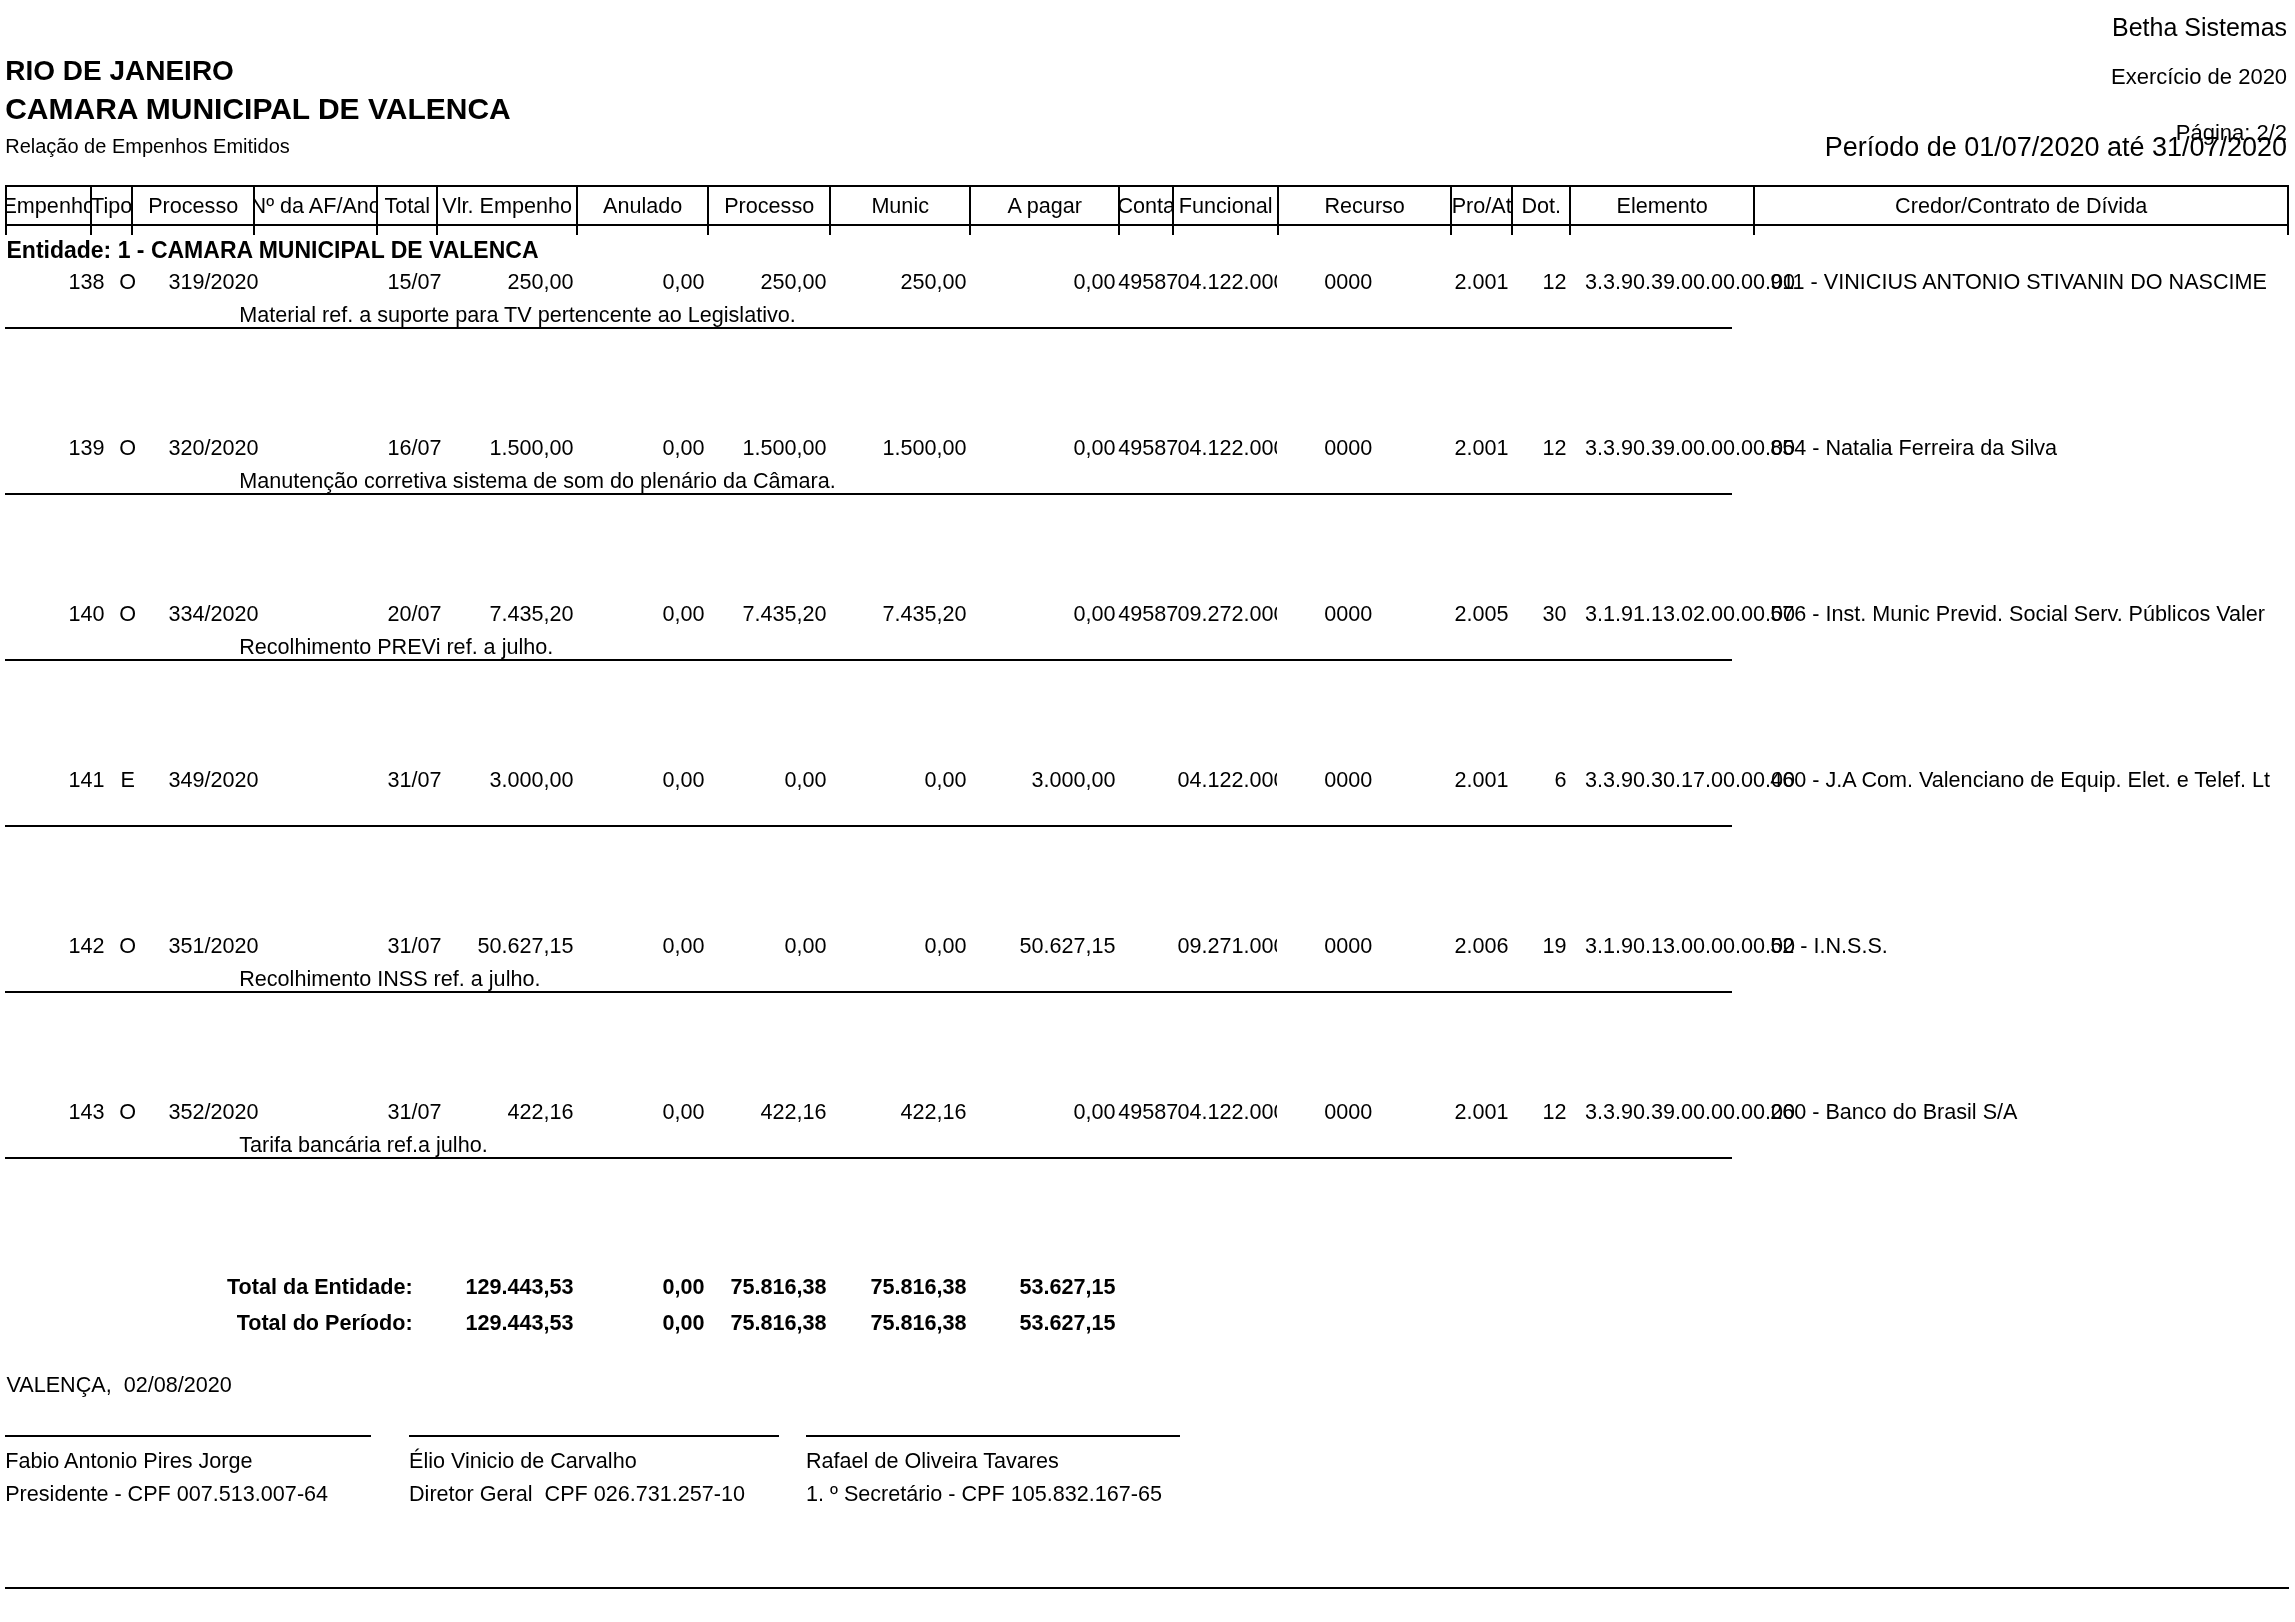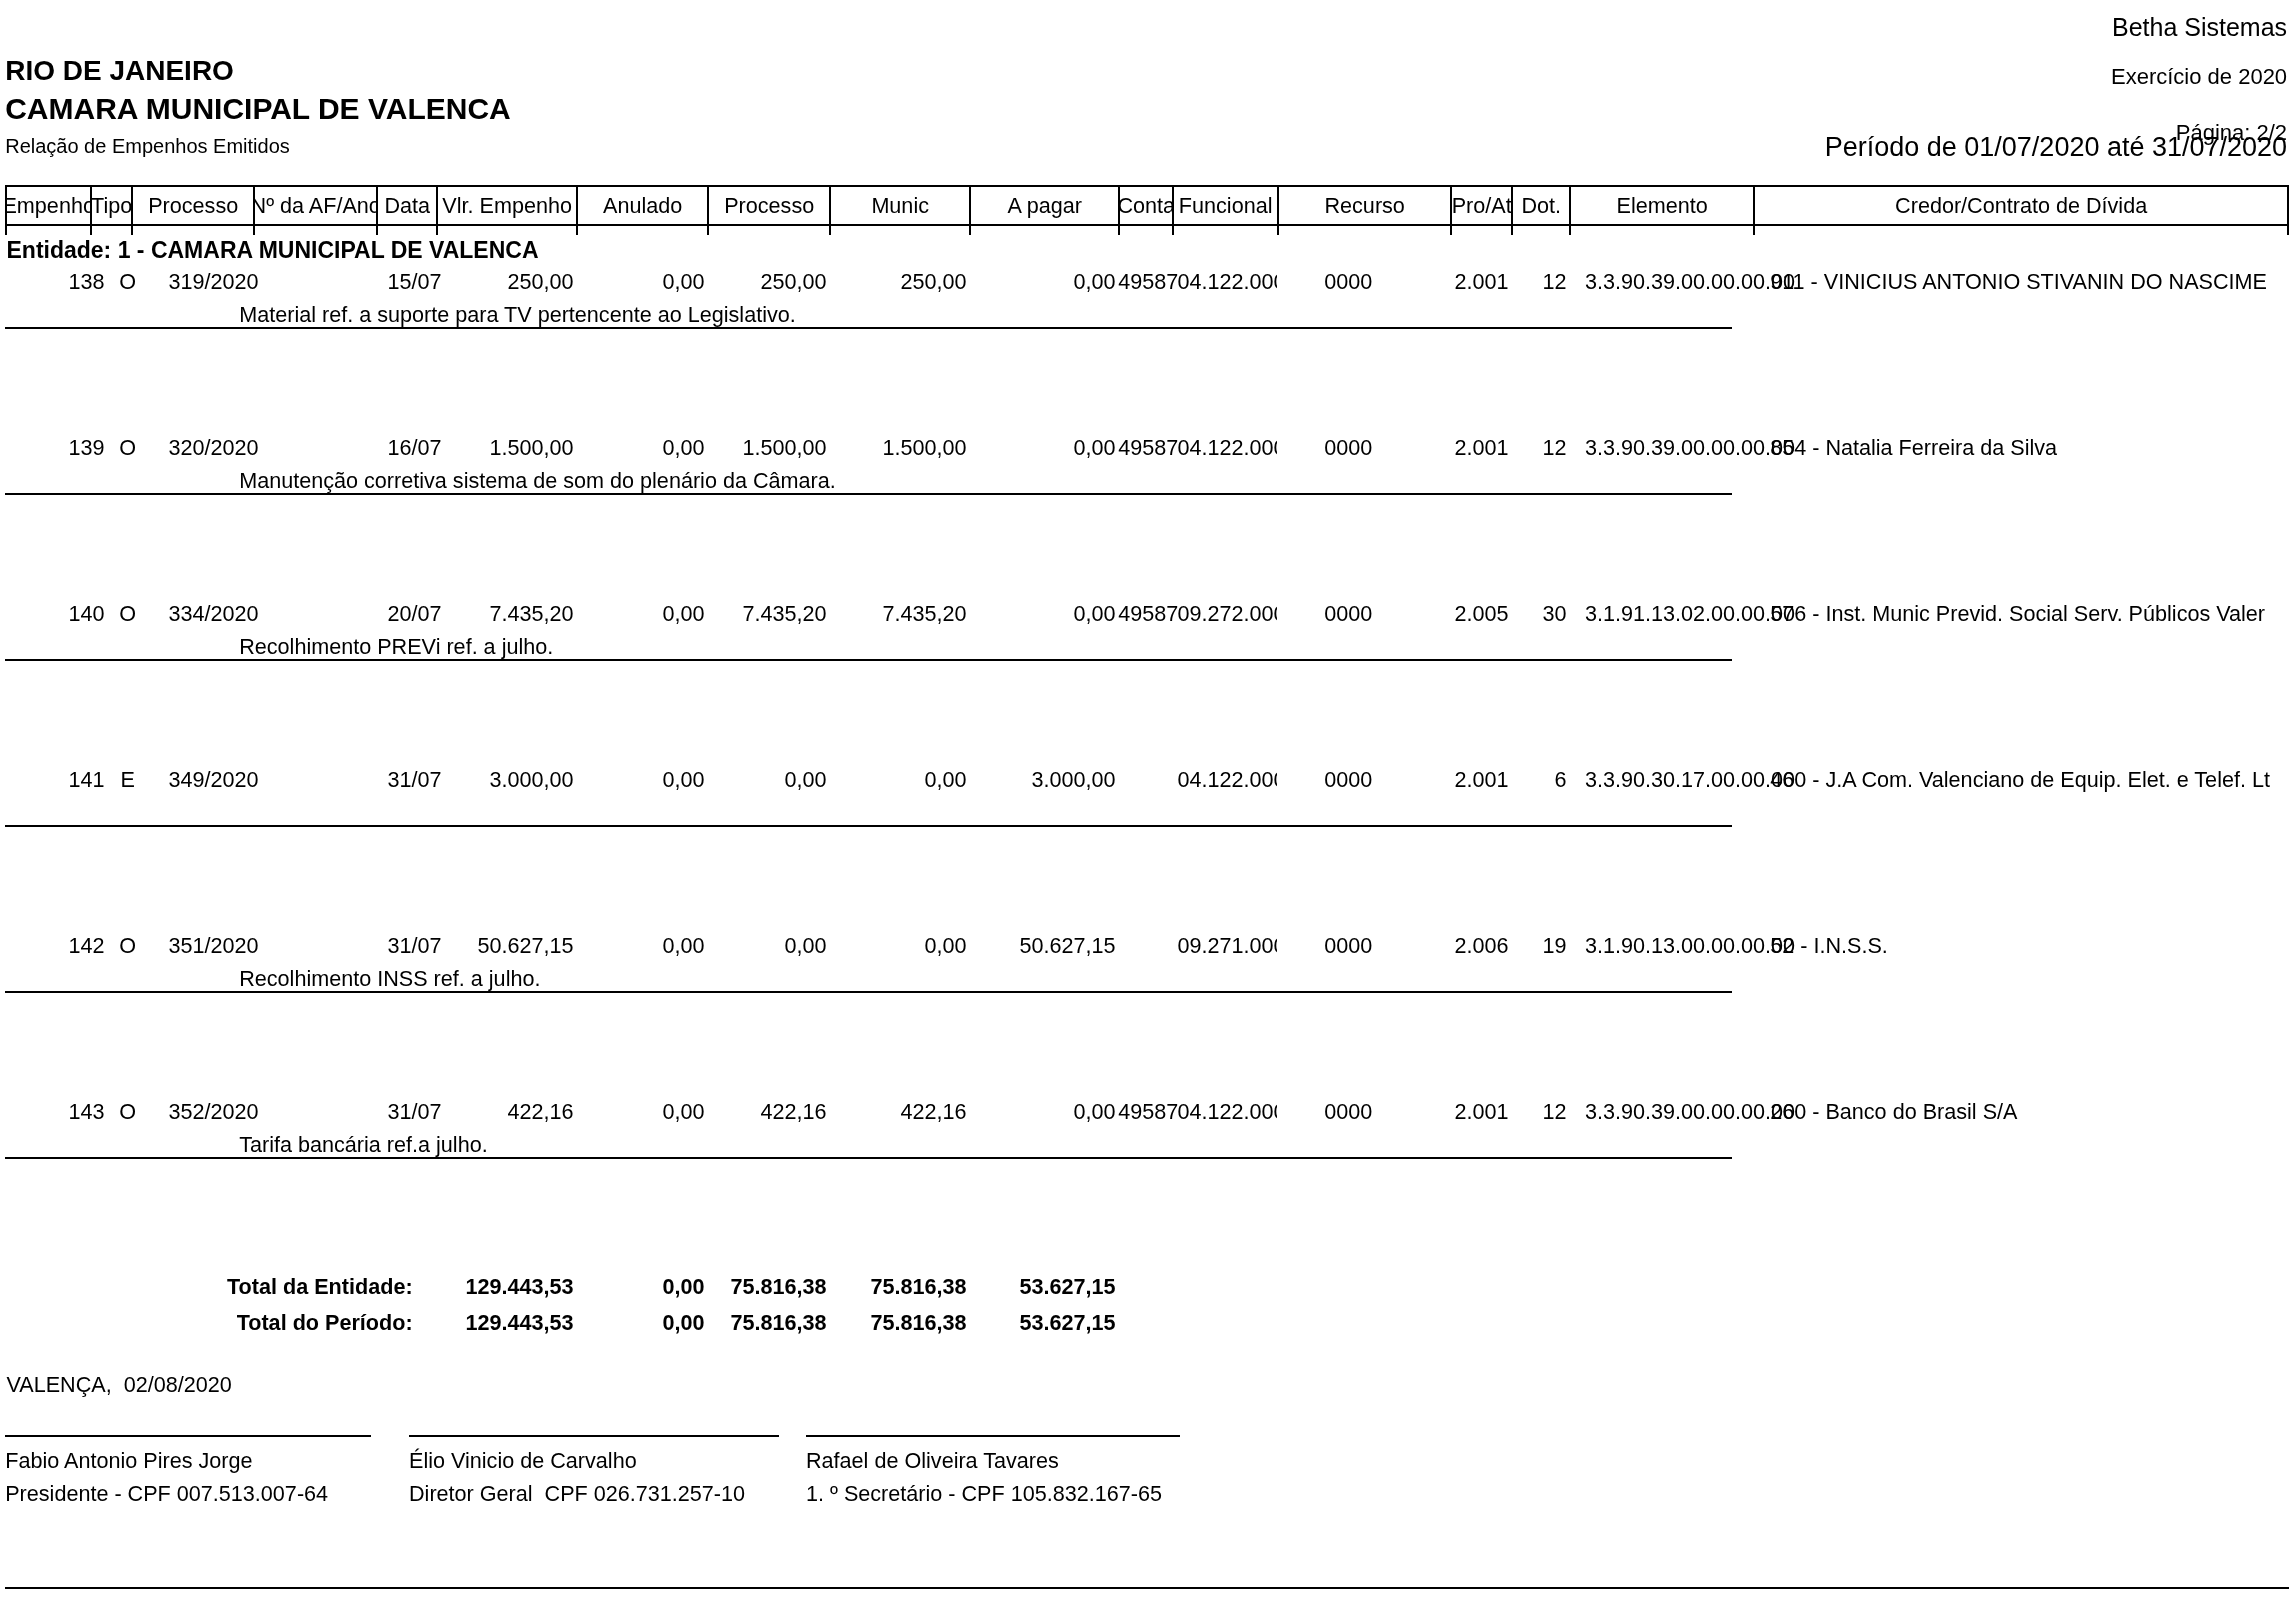--- a/index.html
+++ b/index.html
@@ -84,21 +84,21 @@
   <div class="abs hdr-company">Betha Sistemas</div>
   <div class="abs hdr-exerc">Exercício de 2020</div>
   <div class="abs hdr-page">Página: 2/2</div>
   <div class="abs hdr-period">Período de 01/07/2020 até 31/07/2020</div>
 
   <div class="abs thead grid" id="thead">
       <div class="hcell">Empenho</div>
       <div class="hcell">Tipo</div>
       <div class="hcell">Processo</div>
       <div class="hcell">Nº da AF/Ano</div>
-      <div class="hcell">Data</div>
+      <div class="hcell">Total</div>
       <div class="hcell">Vlr. Empenho</div>
       <div class="hcell">Anulado</div>
       <div class="hcell">Processo</div>
       <div class="hcell">Munic</div>
       <div class="hcell">A pagar</div>
       <div class="hcell">Conta</div>
       <div class="hcell">Funcional</div>
       <div class="hcell">Recurso</div>
       <div class="hcell">Pro/At</div>
       <div class="hcell">Dot.</div>

